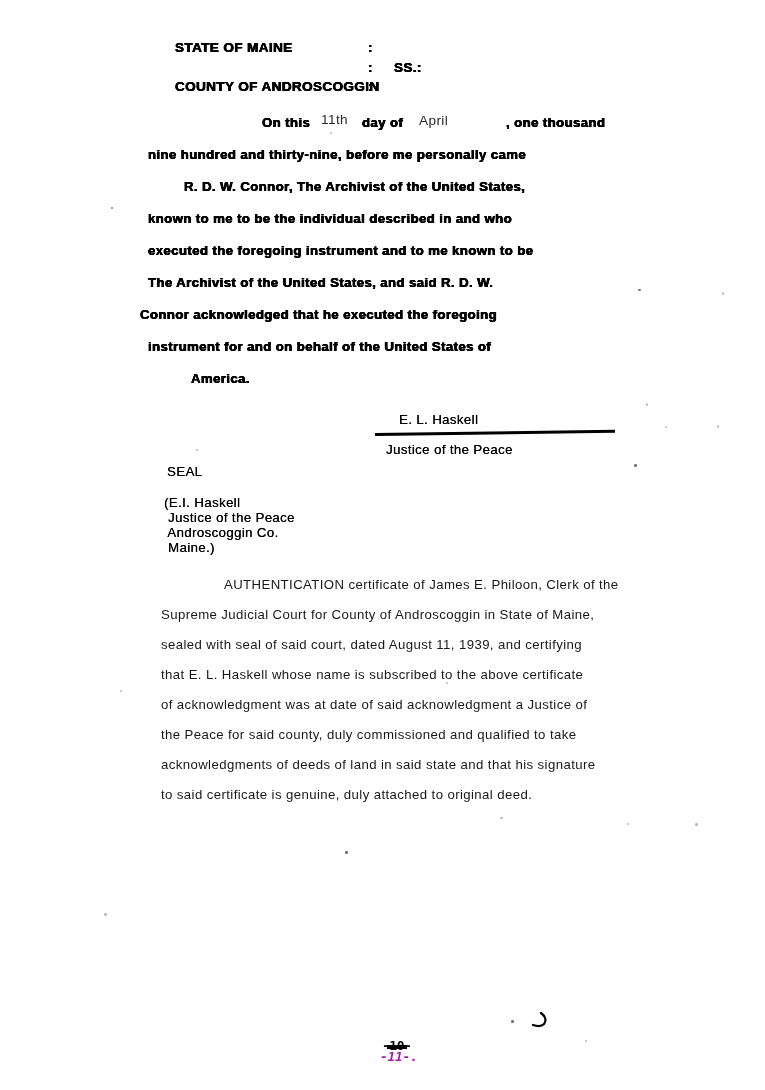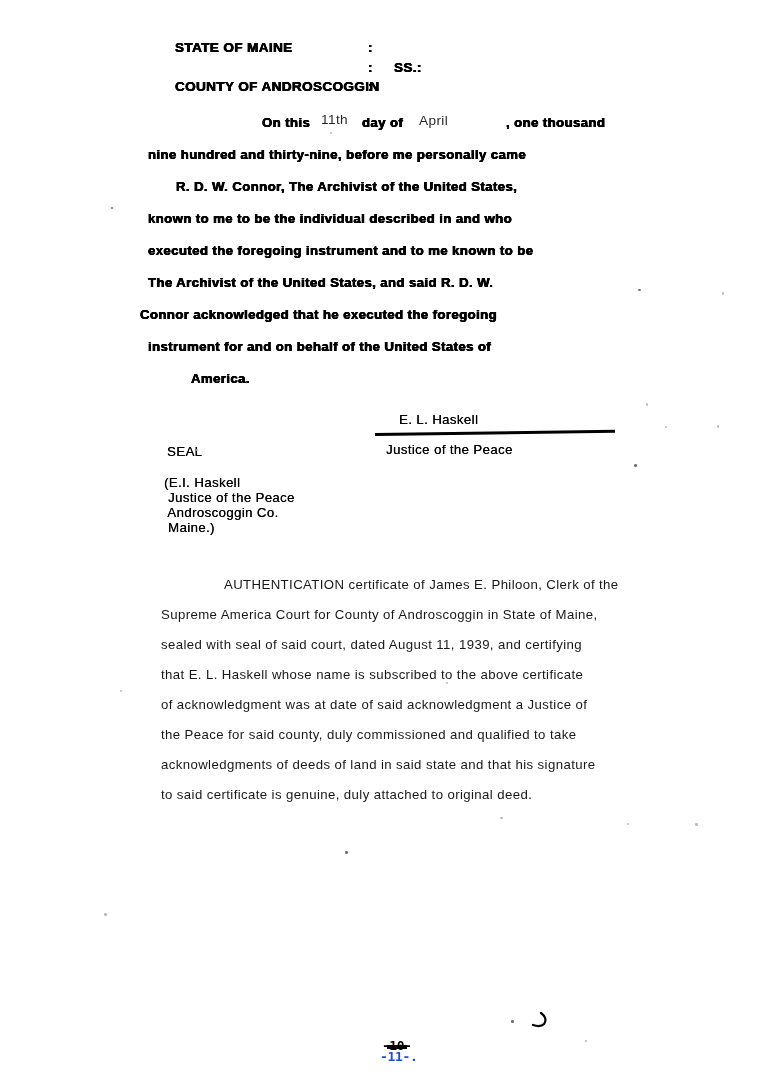--- a/index.html
+++ b/index.html
@@ -63,21 +63,21 @@
     top: 433px;
     width: 240px;
     height: 3px;
     background: #000;
     transform: rotate(-0.75deg);
     transform-origin: left center;
   }
   .sig-text { font-size: 13.2px; }
 
   
-  .seal-line { font-size: 13.2px; }
+  .seal-line { font-size: 13.2px; margin-top: 20px; }
 
   
   .auth-line {
     position: absolute;
     font-size: 13.2px;
     white-space: pre;
     color: #181818;
   }
 
   
@@ -102,22 +102,23 @@
     width: 20px;
     height: 4px;
     background: #000;
   }
   #pageno-current {
     position: absolute;
     left: 0px;
     top: 11px;
     font-size: 13px;
     font-weight: bold;
-    color: #1d4ed8;
+    color: #a21caf;
     letter-spacing: -0.3px;
+    font-style: italic;
   }
 
   
   #pen-mark {
     position: absolute;
     left: 527px;
     top: 1010px;
     width: 26px;
     height: 26px;
   }
@@ -148,21 +149,21 @@
 
   <div id="ack-body">
 
     <div class="tw ack-line dark" style="left:262px; top:115px;">On this</div>
     <div class="tw ack-line light" style="left:321px; top:112px; font-size:13.6px;">11th</div>
     <div class="tw ack-line dark" style="left:362px; top:115px;">day of</div>
     <div class="tw ack-line light" style="left:419px; top:113px; font-size:13.6px;">April</div>
     <div class="tw ack-line dark" style="left:506px; top:115px;">, one thousand</div>
 
     <div class="tw ack-line dark" style="left:148px; top:147px;">nine hundred and thirty-nine, before me personally came</div>
-    <div class="tw ack-line dark" style="left:148px; top:179px;padding-left:28px;">R. D. W. Connor, The Archivist of the United States,</div>
+    <div class="tw ack-line dark" style="left:156px; top:179px;padding-left:28px;">R. D. W. Connor, The Archivist of the United States,</div>
     <div class="tw ack-line dark" style="left:148px; top:211px;">known to me to be the individual described in and who</div>
     <div class="tw ack-line dark" style="left:148px; top:243px;">executed the foregoing instrument and to me known to be</div>
     <div class="tw ack-line dark" style="left:148px; top:275px;">The Archivist of the United States, and said R. D. W.</div>
     <div class="tw ack-line dark" style="left:140px; top:307px;">Connor acknowledged that he executed the foregoing</div>
     <div class="tw ack-line dark" style="left:148px; top:339px;">instrument for and on behalf of the United States of</div>
     <div class="tw ack-line dark" style="left:160px; top:371px;margin-left:31px;">America.</div>
   </div>
 
   <div>
     <div class="tw sig-text med" style="left:399px; top:412px;">E. L. Haskell</div>
@@ -173,21 +174,21 @@
   <div>
     <div class="tw seal-line med" style="left:167px; top:444px;">SEAL</div>
     <div class="tw seal-line med" style="left:164px; top:475px;">(E.I. Haskell</div>
     <div class="tw seal-line med" style="left:164px; top:490px;"> Justice of the Peace</div>
     <div class="tw seal-line med" style="left:164px; top:505px;"> Androscoggin Co.</div>
     <div class="tw seal-line med" style="left:164px; top:520px;"> Maine.)</div>
   </div>
 
   <div>
     <div class="tw auth-line" style="left:224px; top:577px;">AUTHENTICATION certificate of James E. Philoon, Clerk of the</div>
-    <div class="tw auth-line" style="left:161px; top:607px;">Supreme America Court for County of Androscoggin in State of Maine,</div>
+    <div class="tw auth-line" style="left:161px; top:607px;">Supreme Judicial Court for County of Androscoggin in State of Maine,</div>
     <div class="tw auth-line" style="left:161px; top:637px;">sealed with seal of said court, dated August 11, 1939, and certifying</div>
     <div class="tw auth-line" style="left:161px; top:667px;">that E. L. Haskell whose name is subscribed to the above certificate</div>
     <div class="tw auth-line" style="left:161px; top:697px;">of acknowledgment was at date of said acknowledgment a Justice of</div>
     <div class="tw auth-line" style="left:161px; top:727px;">the Peace for said county, duly commissioned and qualified to take</div>
     <div class="tw auth-line" style="left:161px; top:757px;">acknowledgments of deeds of land in said state and that his signature</div>
     <div class="tw auth-line" style="left:161px; top:787px;">to said certificate is genuine, duly attached to original deed.</div>
   </div>
 
   <div id="pen-mark">
     <svg width="26" height="26" viewBox="0 0 26 26" aria-hidden="true">

